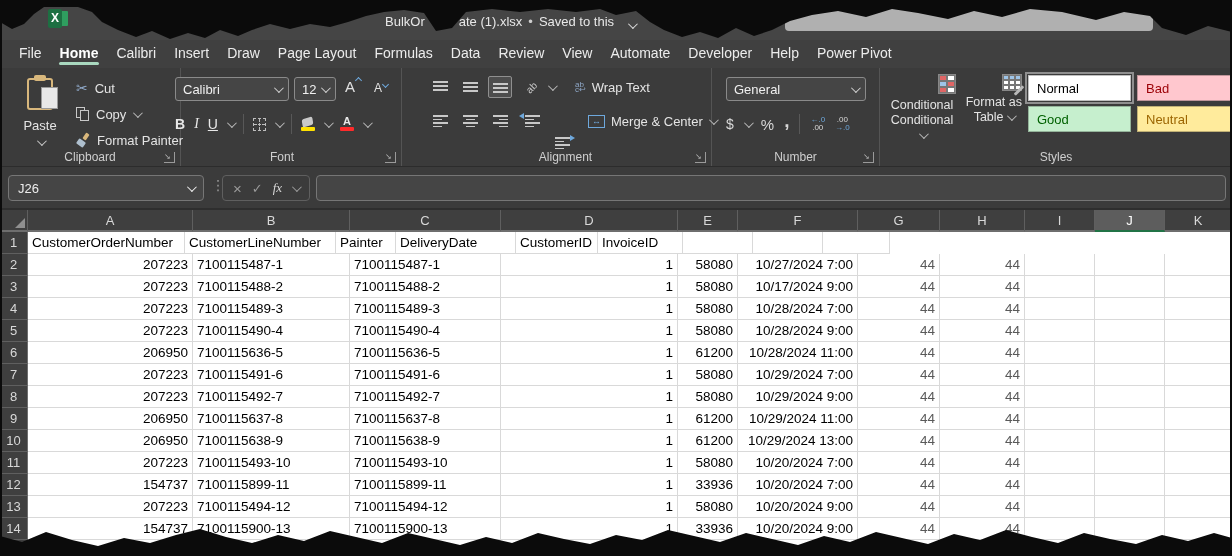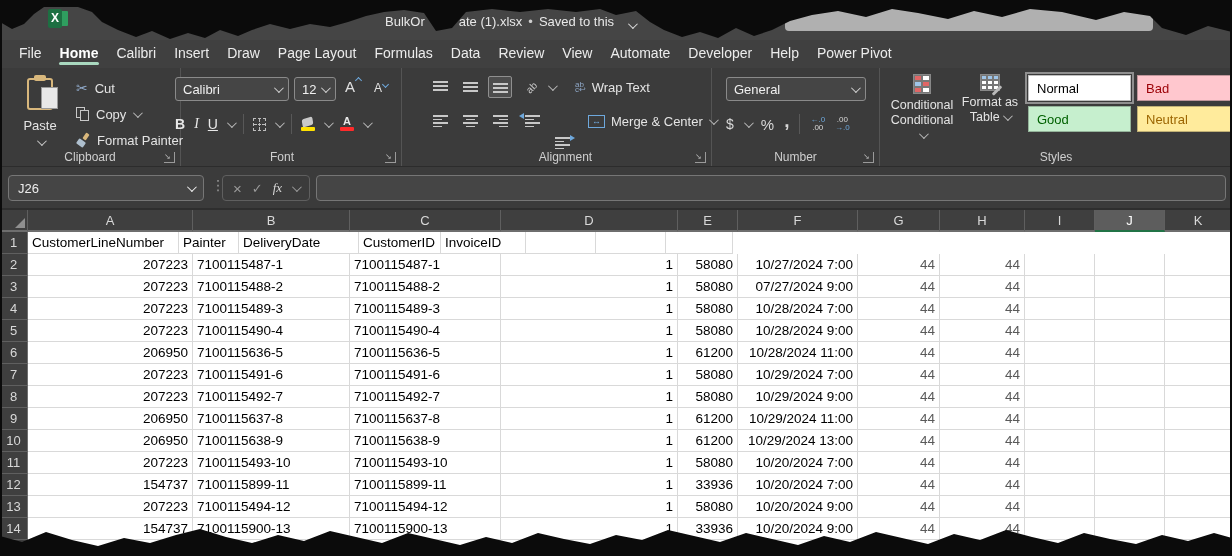--- a/index.html
+++ b/index.html
@@ -111,21 +111,21 @@
 
   
   .num-row2 { position:absolute; left:14px; top:44px; display:flex; align-items:center; gap:10px; height:24px; }
   .cur { font-size:14px; color:#d8d8d8; }
   .pct { font-size:15px; color:#d8d8d8; }
   .comma { font-size:19px; font-weight:bold; color:#d8d8d8; line-height:10px; margin-top:-6px; }
   .dec-icon { display:flex; flex-direction:column; font-size:8px; line-height:8px; color:#d8d8d8; text-align:center; }
   .dec-icon b { color:#6ea8dc; font-weight:normal; }
 
   
-  .big-btn { position:absolute; top:6px; display:flex; flex-direction:column; align-items:center; gap:4px; }
+  .big-btn { position:absolute; top:6px; display:flex; flex-direction:column; align-items:flex-end; gap:4px; }
   .cf-btn { left:8px; width:68px; } .fat-btn { left:78px; width:64px; }
   .big-btn .two-line { text-align:center; font-size:12.5px; color:#e4e4e4; line-height:15px; }
   .cf-icon { display:grid; grid-template-columns:8px 8px; grid-auto-rows:6px; border:1px solid #888; width:18px; }
   .cf-icon i { display:block; border:0.5px solid #777; }
   .fat-icon { position:relative; display:grid; grid-template-columns:6px 6px 6px; grid-auto-rows:5px; border:1px solid #888; width:20px; }
   .fat-icon i { display:block; border:0.5px solid #777; background:#fff; }
   .fat-icon i.hd { background:#9fc5e8; }
   .fat-icon .brush { position:absolute; right:-4px; bottom:-2px; width:12px; height:3px; background:#b9b9b9; transform:rotate(-45deg); border-radius:1px; }
   .gallery { position:absolute; left:148px; top:7px; display:grid; grid-template-columns:103px 103px; gap:5px 6px; }
   .style-pill { height:26px; font-size:13px; line-height:25px; padding-left:8px; border:1px solid rgba(0,0,0,0.25); white-space:nowrap; overflow:hidden; }
@@ -453,20 +453,21 @@
         <div class="ch" style="width: 60px;">E</div>
         <div class="ch" style="width: 120px;">F</div>
         <div class="ch" style="width: 82px;">G</div>
         <div class="ch" style="width: 85px;">H</div>
         <div class="ch" style="width: 70px;">I</div>
         <div class="ch active" style="width: 70px;">J</div>
         <div class="ch" style="width: 67px;">K</div>
       </div>
       <div class="grow">
         <div class="rn" style="width: 28px;">1</div>
+        <div class="cell" style="width: 157px;">CustomerOrderNumber</div>
         <div class="cell" style="width: 151px;">CustomerLineNumber</div>
         <div class="cell" style="width: 60px;">Painter</div>
         <div class="cell" style="width: 120px;">DeliveryDate</div>
         <div class="cell" style="width: 82px;">CustomerID</div>
         <div class="cell" style="width: 85px;">InvoiceID</div>
         <div class="cell" style="width: 70px;"></div>
         <div class="cell" style="width: 70px;"></div>
         <div class="cell" style="width: 67px;"></div>
       </div>
       <div class="grow">
@@ -483,21 +484,21 @@
         <div class="cell" style="width: 70px;"></div>
         <div class="cell" style="width: 67px;"></div>
       </div>
       <div class="grow">
         <div class="rn" style="width: 28px;">3</div>
         <div class="cell num" style="width: 165px;">207223</div>
         <div class="cell" style="width: 157px;">7100115488-2</div>
         <div class="cell" style="width: 151px;">7100115488-2</div>
         <div class="cell num" style="width: 177px;">1</div>
         <div class="cell num" style="width: 60px;">58080</div>
-        <div class="cell num" style="width: 120px;">07/27/2024 9:00</div>
+        <div class="cell num" style="width: 120px;">10/17/2024 9:00</div>
         <div class="cell num gray" style="width: 82px;">44</div>
         <div class="cell num gray" style="width: 85px;">44</div>
         <div class="cell" style="width: 70px;"></div>
         <div class="cell" style="width: 70px;"></div>
         <div class="cell" style="width: 67px;"></div>
       </div>
       <div class="grow">
         <div class="rn" style="width: 28px;">4</div>
         <div class="cell num" style="width: 165px;">207223</div>
         <div class="cell" style="width: 157px;">7100115489-3</div>

